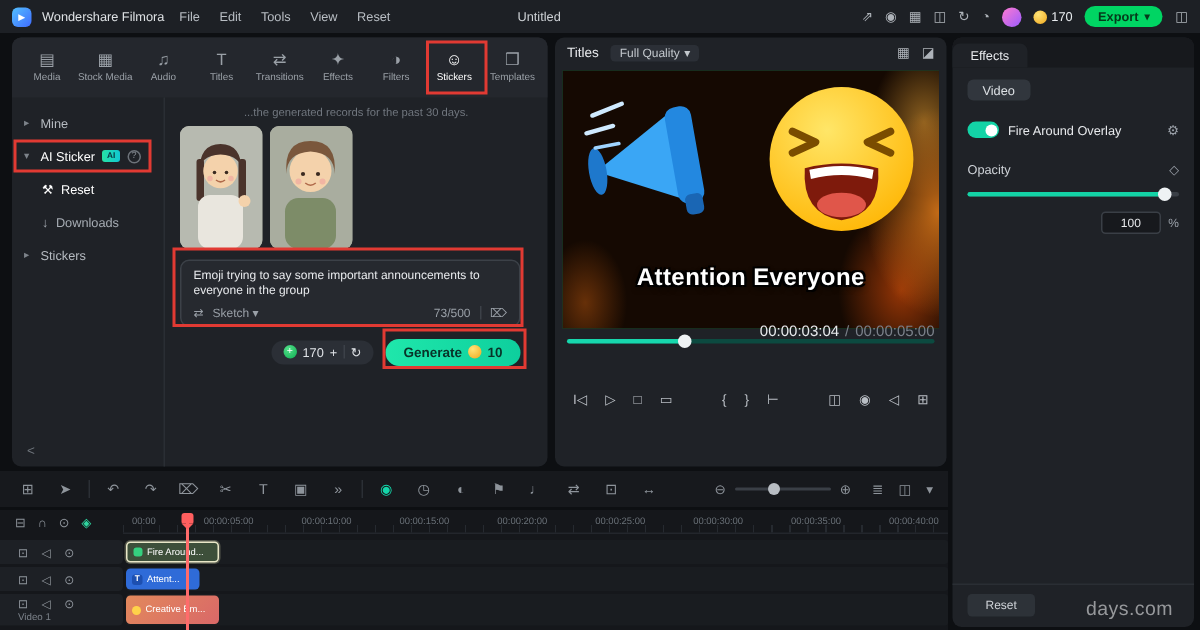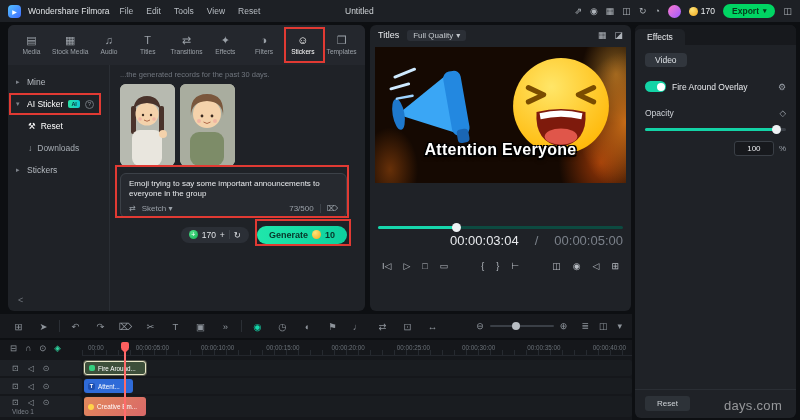--- a/index.html
+++ b/index.html
@@ -31,54 +31,54 @@
   .tab.active{color:#fff}
   .sidebar{position:absolute;top:40px;left:0;bottom:0;width:102px;border-right:1px solid #2a2e34;padding-top:6px}
   .side-row{height:22px;display:flex;align-items:center;gap:5px;padding:0 8px;color:#b6bbc1;font-size:8.5px}
   .side-row .chev{font-size:7px;color:#7d838a;width:6px;flex:0 0 auto}
   .side-row.child{padding-left:20px;color:#a6acb3}
   .side-row.active{color:#fff}
   .badge-ai{background:linear-gradient(90deg,#27e2a4,#10c7d2);color:#06313d;font-size:5.5px;font-weight:bold;padding:1px 3px;border-radius:2px}
   .help-circ{width:9px;height:9px;border:1px solid #6d737a;border-radius:50%;color:#8d939a;font-size:6px;display:flex;align-items:center;justify-content:center}
   .collapse-btn{position:absolute;left:10px;bottom:6px;color:#70767d;font-size:9px}
   .ai-content{position:absolute;left:102px;top:40px;right:0;bottom:0;padding:4px 10px}
-  .history-note{color:#70767e;font-size:7.5px;text-align:left;height:12px;line-height:12px;white-space:nowrap;overflow:hidden}
+  .history-note{color:#70767e;font-size:7.5px;text-align:center;height:12px;line-height:12px;white-space:nowrap;overflow:hidden}
   .avatars{display:flex;gap:5px;margin-top:3px}
   .avatar-card{width:55px;height:82px;border-radius:6px;overflow:hidden;background:#b2b5a8}
   .avatar-card svg{display:block}
   .prompt-box{margin-top:7px;width:227px;background:#26292f;border:1px solid #3c4148;border-radius:6px;padding:5px 8px 4px}
   .prompt-text{color:#e7e9ec;font-size:8px;line-height:1.3}
   .prompt-foot{display:flex;align-items:center;gap:6px;margin-top:4px;color:#9aa0a8;font-size:8px}
   .prompt-foot .spacer{flex:1}
   .vdiv{width:1px;height:9px;background:#3c4148}
   .credits-row{margin-top:8px;width:227px;display:flex;justify-content:flex-end;align-items:center;gap:8px}
   .credit-chip{display:flex;align-items:center;gap:4px;background:#2b2f36;border-radius:10px;padding:3px 8px;color:#dfe2e6;font-size:8.5px}
   .generate-btn{display:flex;align-items:center;gap:4px;background:linear-gradient(90deg,#1fe7ab,#0ecf9d);border:none;border-radius:11px;padding:4px 12px;color:#083328;font-weight:bold;font-size:9px;font-family:inherit}
 
   
   .player-panel{position:absolute;left:370px;top:25px;width:261px;height:286px;background:#1f2227;border-radius:6px}
   .player-head{display:flex;align-items:center;gap:8px;height:20px;padding:0 8px}
   .player-label{color:#e8eaed;font-size:9px}
   .quality-chip{display:flex;align-items:center;gap:3px;background:#2b2f36;border-radius:3px;padding:1px 6px;color:#c3c8cd;font-size:8px}
   .ph-spacer{flex:1}
-  .preview{position:absolute;left:5px;top:22px;width:251px;height:136px;background:#14532d;overflow:hidden}
+  .preview{position:absolute;left:5px;top:22px;width:251px;height:172px;background:#14532d;overflow:hidden}
   .scene{position:absolute;inset:0;background:
     radial-gradient(70px 100px at 100% 55%, rgba(255,140,30,.75), transparent 70%),
     radial-gradient(50px 70px at 96% 20%, rgba(255,180,60,.5), transparent 70%),
     radial-gradient(60px 80px at 90% 85%, rgba(255,90,10,.55), transparent 70%),
     radial-gradient(40px 60px at 6% 90%, rgba(255,120,20,.35), transparent 70%),
     #150902}
   .mega{position:absolute;left:14px;top:18px;width:108px;height:84px}
   .emoji{position:absolute;right:14px;top:8px;width:102px;height:102px}
   .overlay-text{position:absolute;left:0;right:0;bottom:24px;text-align:center;color:#fff;font-size:16px;font-weight:bold;letter-spacing:.3px;
     text-shadow:-1.5px -1.5px 0 #000,1.5px -1.5px 0 #000,-1.5px 1.5px 0 #000,1.5px 1.5px 0 #000,0 2px 4px rgba(0,0,0,.85)}
   .progress{position:absolute;left:8px;right:8px;top:201px;height:3px;border-radius:2px;background:#0c4a40}
   .progress-fill{position:absolute;left:0;top:0;bottom:0;width:32%;background:#17d7ad;border-radius:2px}
   .progress-knob{position:absolute;left:calc(32% - 4px);top:-3px;width:9px;height:9px;border-radius:50%;background:#eef2f4}
-  .time-row{position:absolute;right:8px;top:208px;font-size:13px;color:#7b818a;display:flex;gap:16px}
+  .time-row{position:absolute;right:8px;top:191px;font-size:10px;color:#7b818a;display:flex;gap:4px}
   .time-row .cur{color:#e8eaed}
   .controls{position:absolute;left:12px;right:12px;top:236px;display:flex;align-items:center;color:#b9bec4;font-size:9px}
   .controls .grp{display:flex;gap:12px;align-items:center}
   .controls .mid{flex:1;display:flex;justify-content:center;gap:12px}
 
   
   .effects-panel{position:absolute;left:635px;top:25px;width:161px;height:393px;background:#1f2227;border-radius:6px}
   .fx-head{height:20px;background:#17191d;border-radius:6px 6px 0 0;display:flex;align-items:flex-end}
   .fx-tab{background:#1f2227;border-radius:5px 5px 0 0;padding:3px 12px;color:#e8eaed;font-size:8.5px}
   .video-chip{display:inline-block;margin:8px 0 0 10px;background:#31363d;border-radius:4px;padding:2px 10px;color:#dde1e5;font-size:8.5px}

